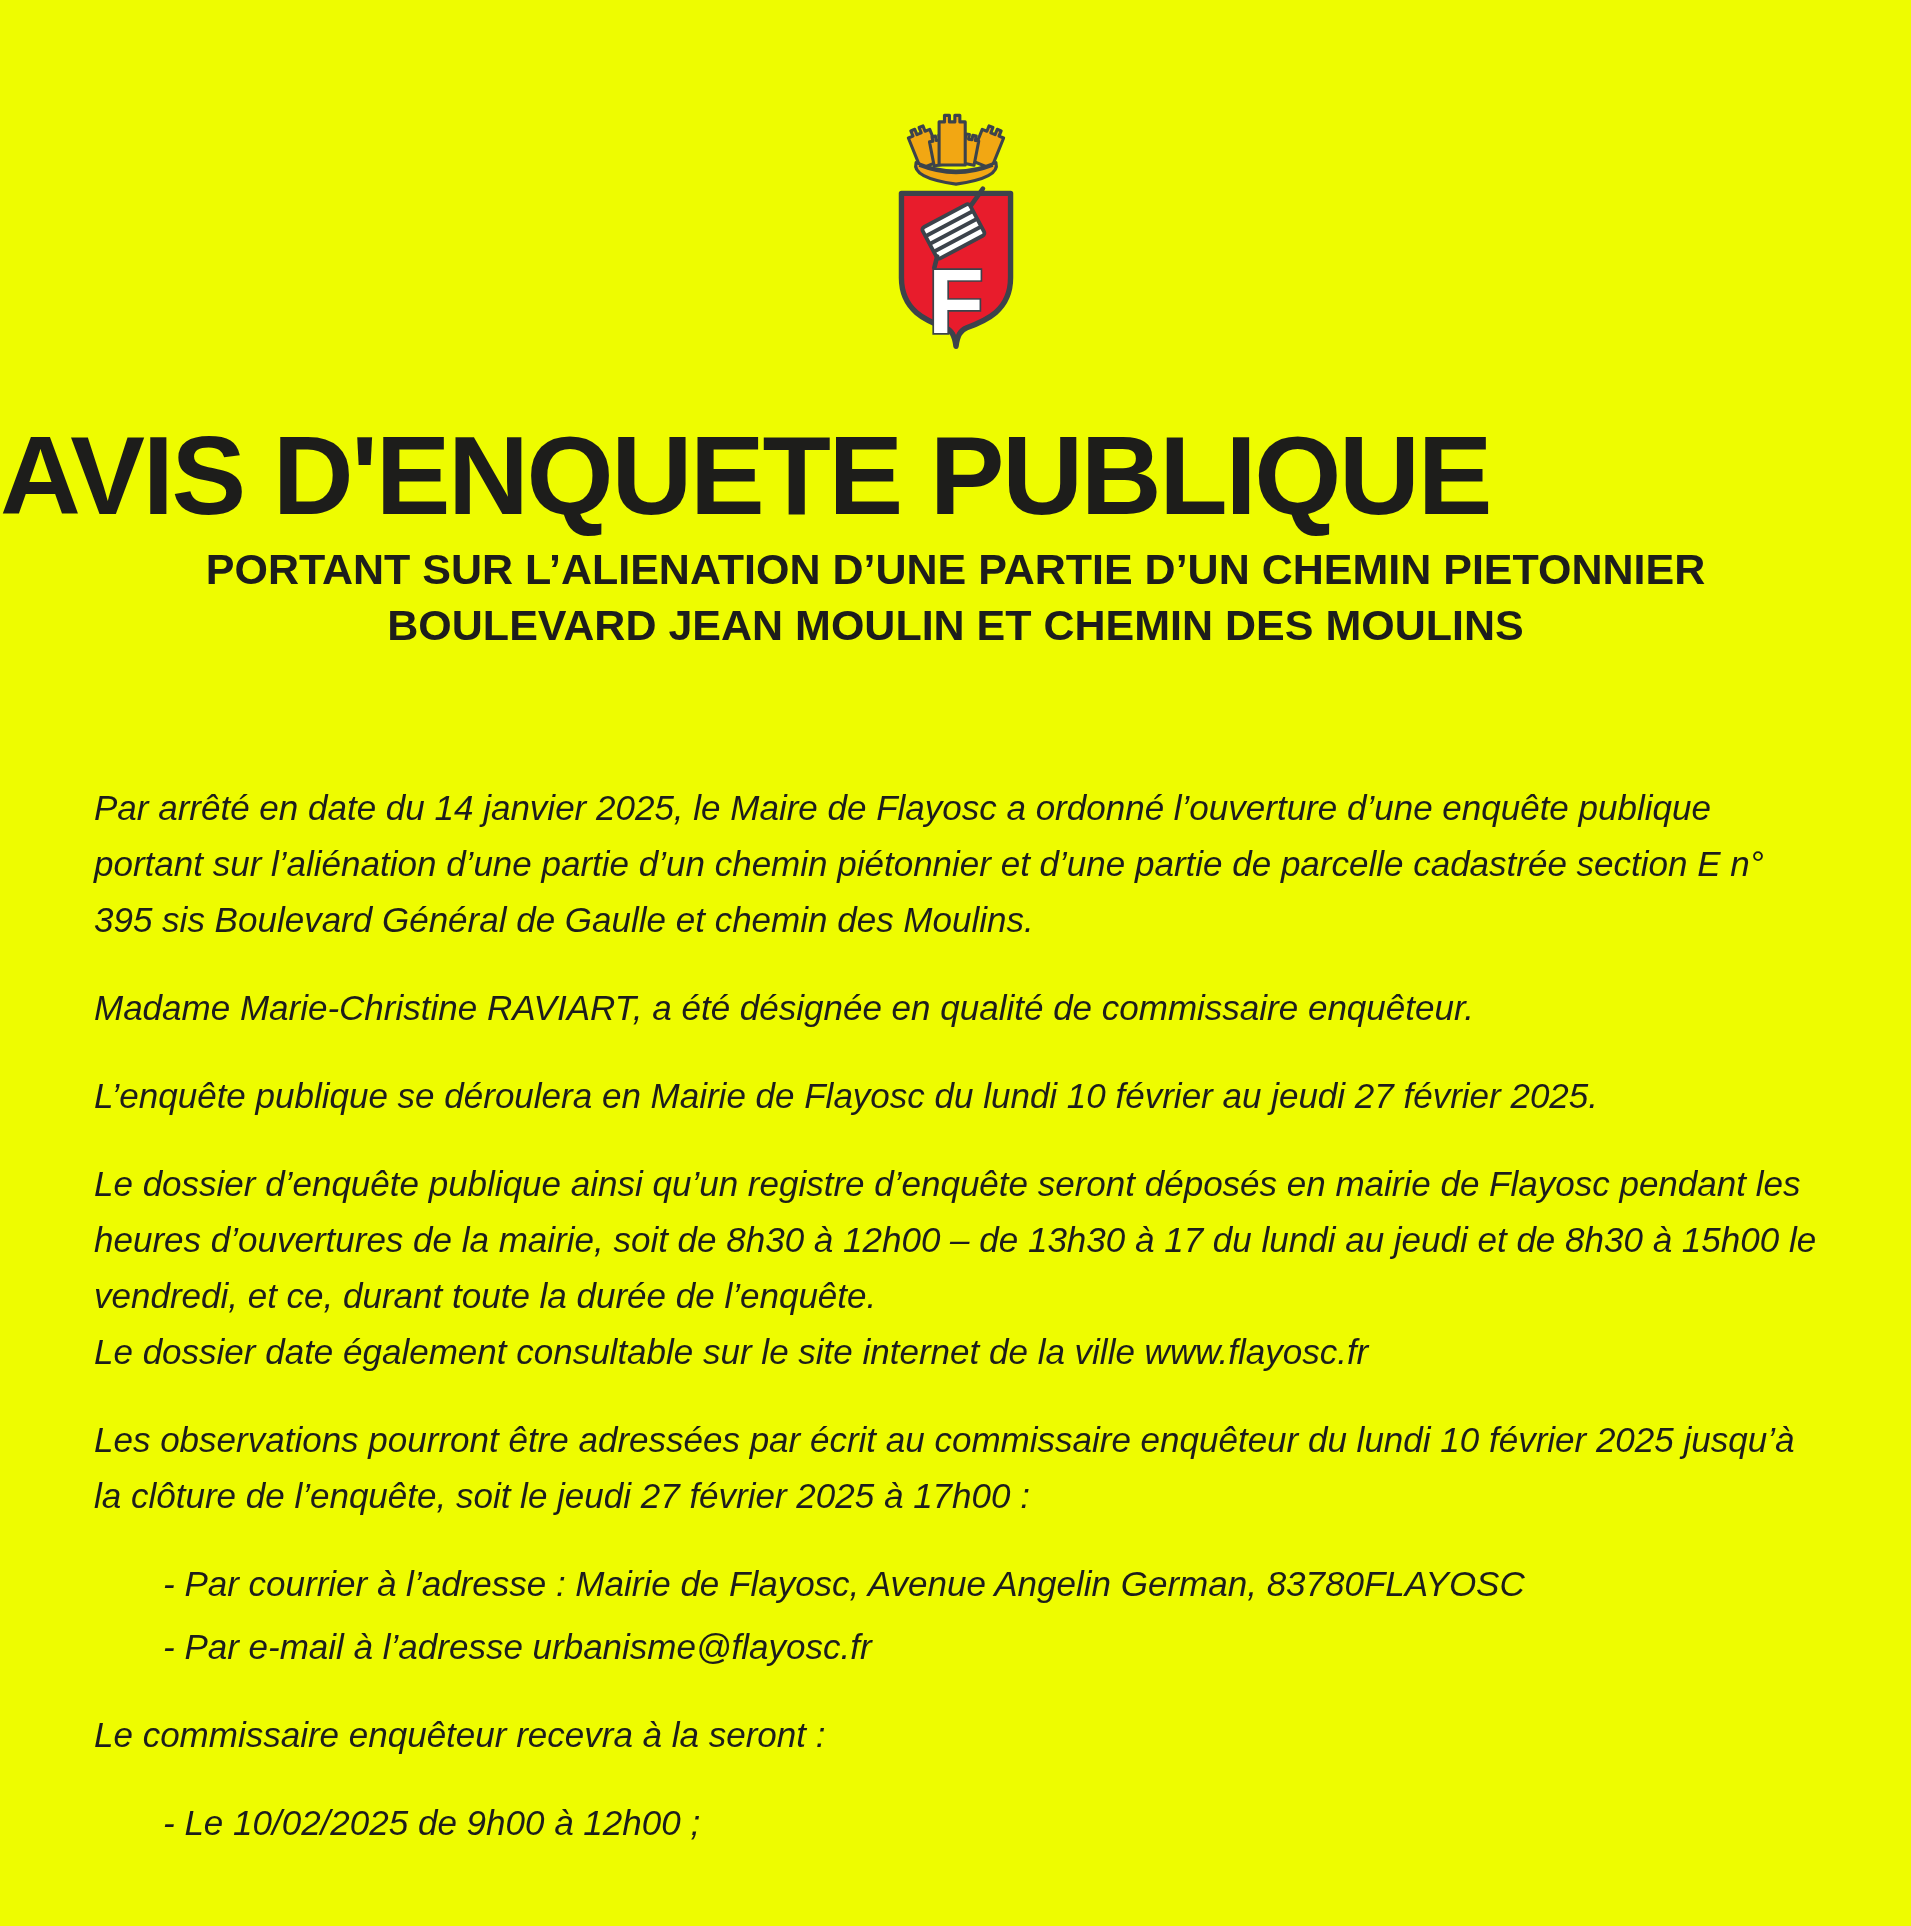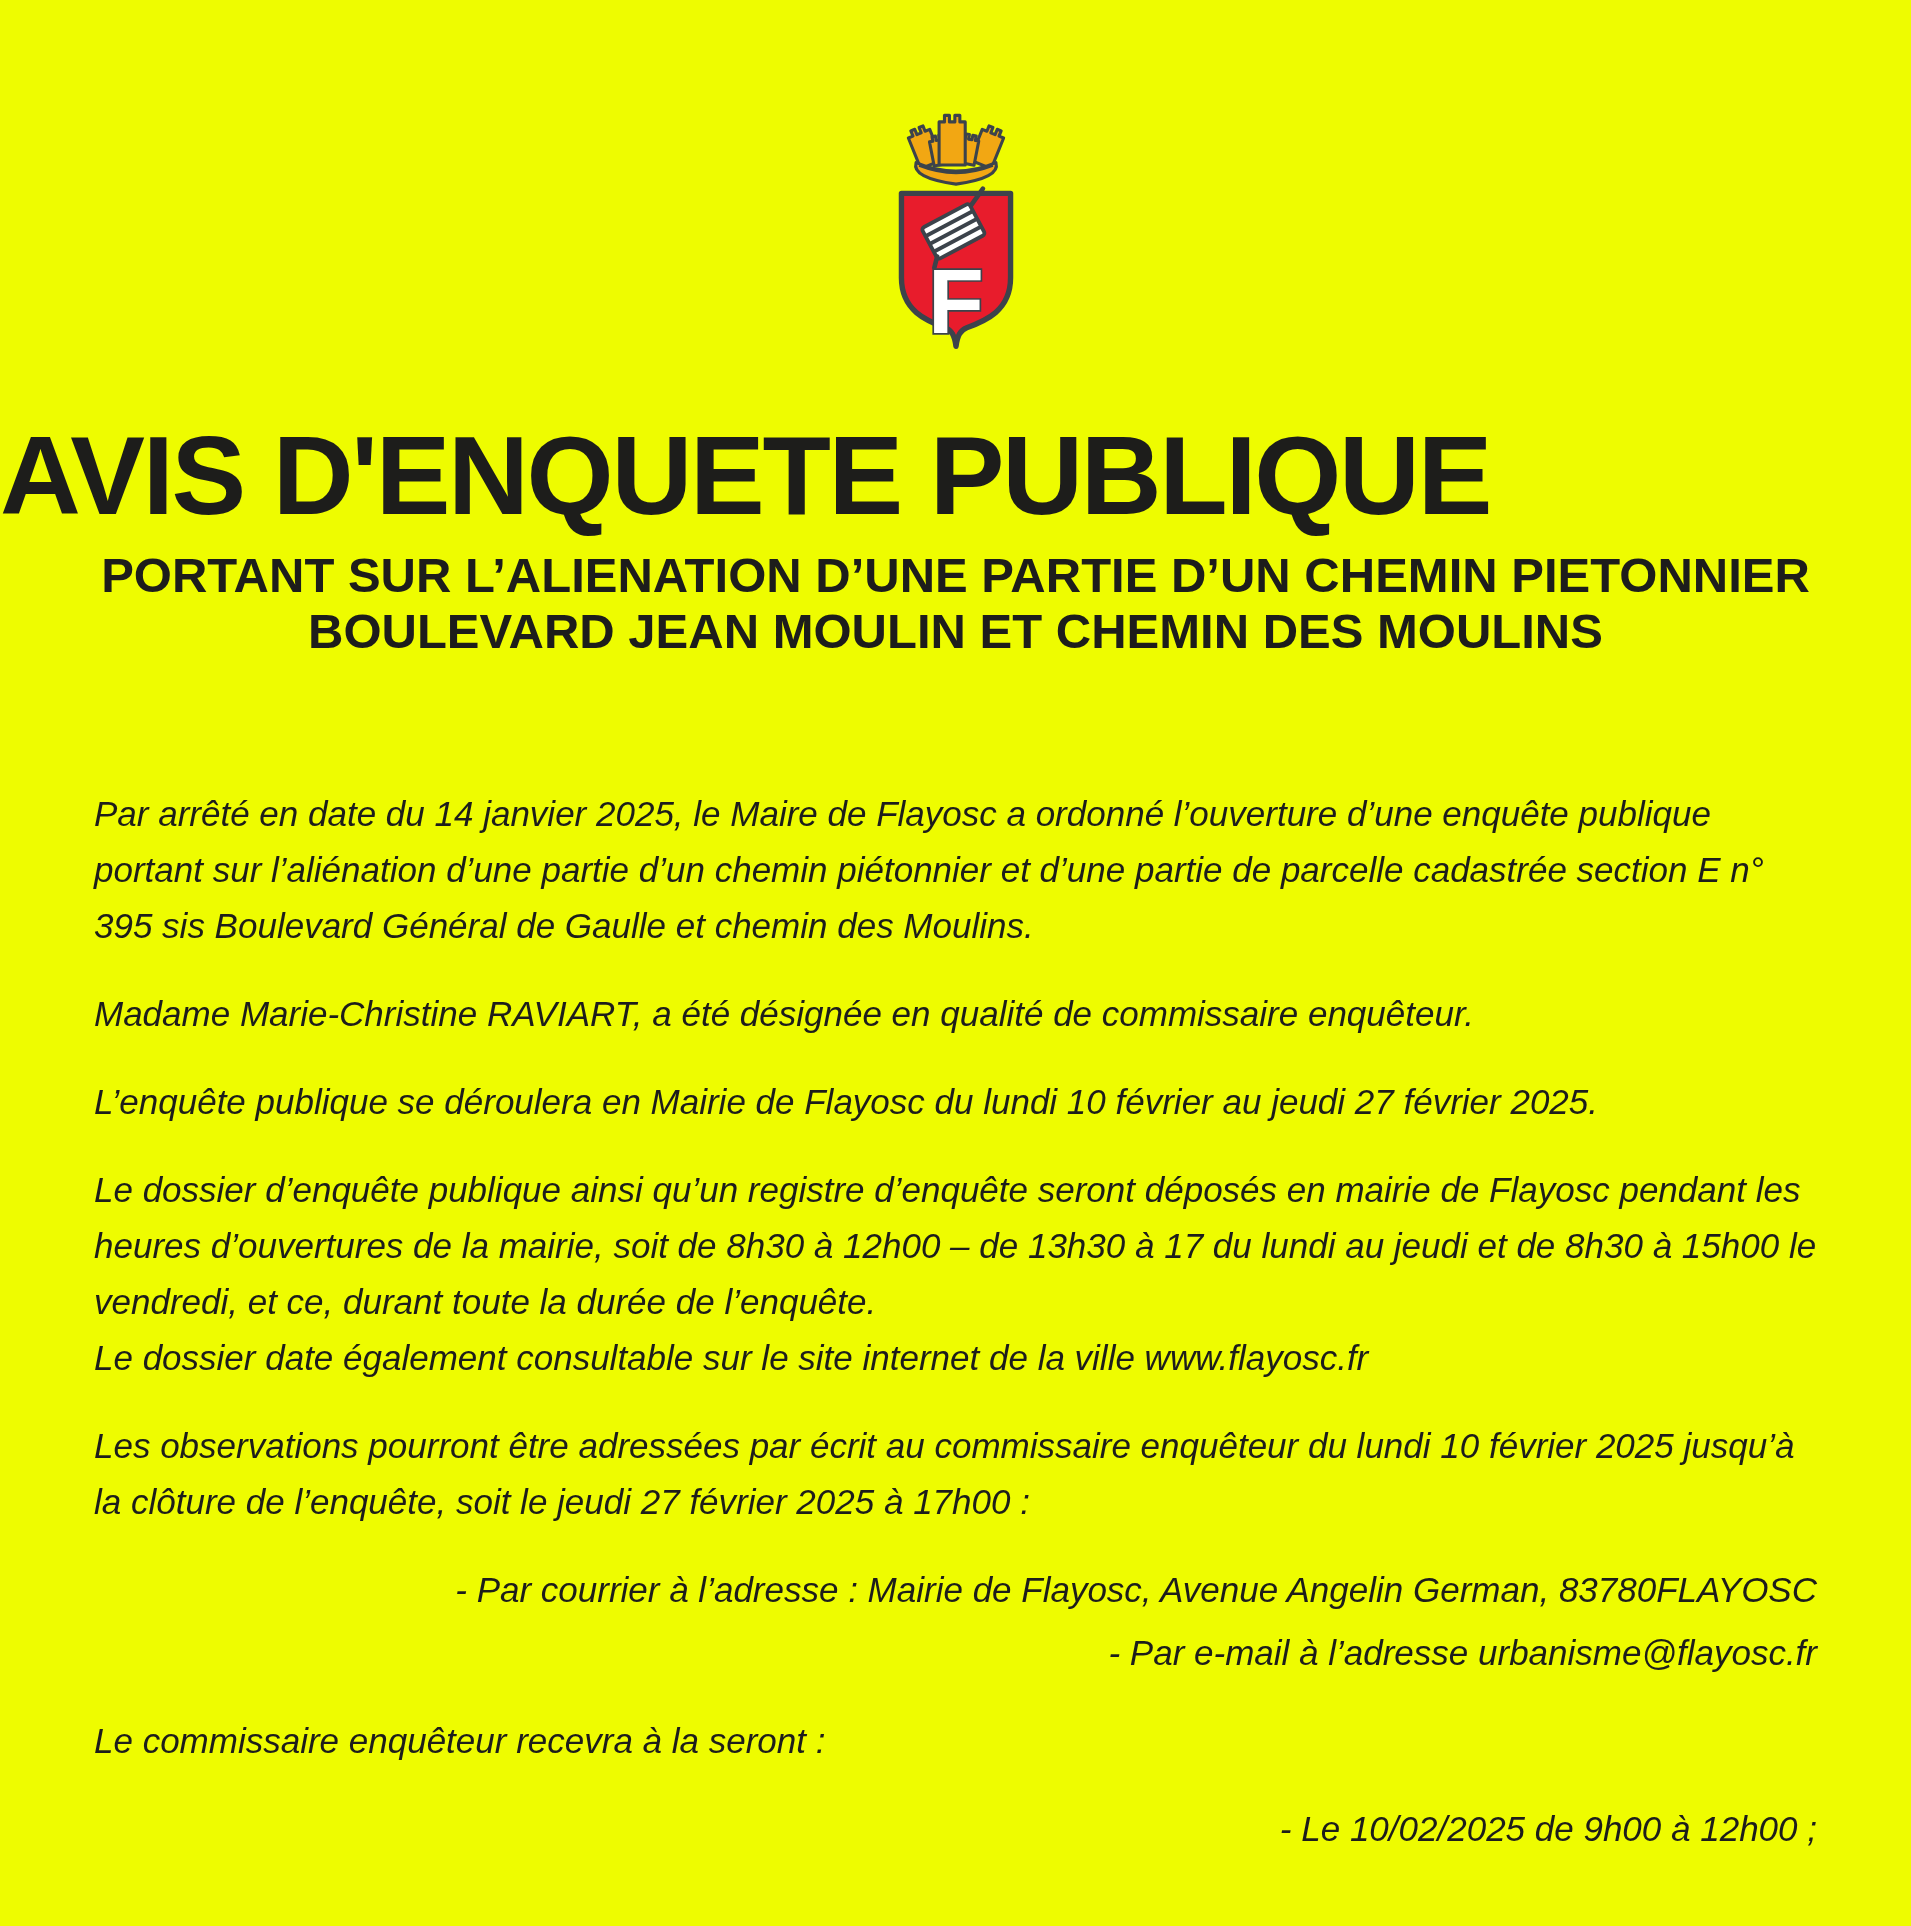--- a/index.html
+++ b/index.html
@@ -45,24 +45,24 @@
   .title {
     margin: 62px 0 0 0;
     font-size: 112px;
     line-height: 112px;
     font-weight: 700;
     text-align: left;
     letter-spacing: -2.3px;
     white-space: nowrap;
   }
   .subtitle {
-    margin-top: 15px;
+    margin-top: 9px;
     text-align: center;
     font-weight: 700;
-    font-size: 49px;
+    font-size: 43px;
     line-height: 56px;
   }
   .subtitle div { white-space: nowrap; }
   
   .body {
     margin-top: 127px;
     padding: 0 94px;
     font-size: 35px;
     line-height: 56px;
     text-align: left;
@@ -73,21 +73,20 @@
   }
   .body p.joined {
     margin-bottom: 0;
   }
   .bullets {
     margin: 0 0 32px 0;
     padding-left: 65px;
   }
   .bullets p {
     margin: 0 0 7px 4px;
-    text-align: right;
   }
 </style>
 </head>
 <body>
 
 <div class="page">
 
   <header class="logo-block">
     <svg viewBox="0 0 380 660" xmlns="http://www.w3.org/2000/svg">
 

